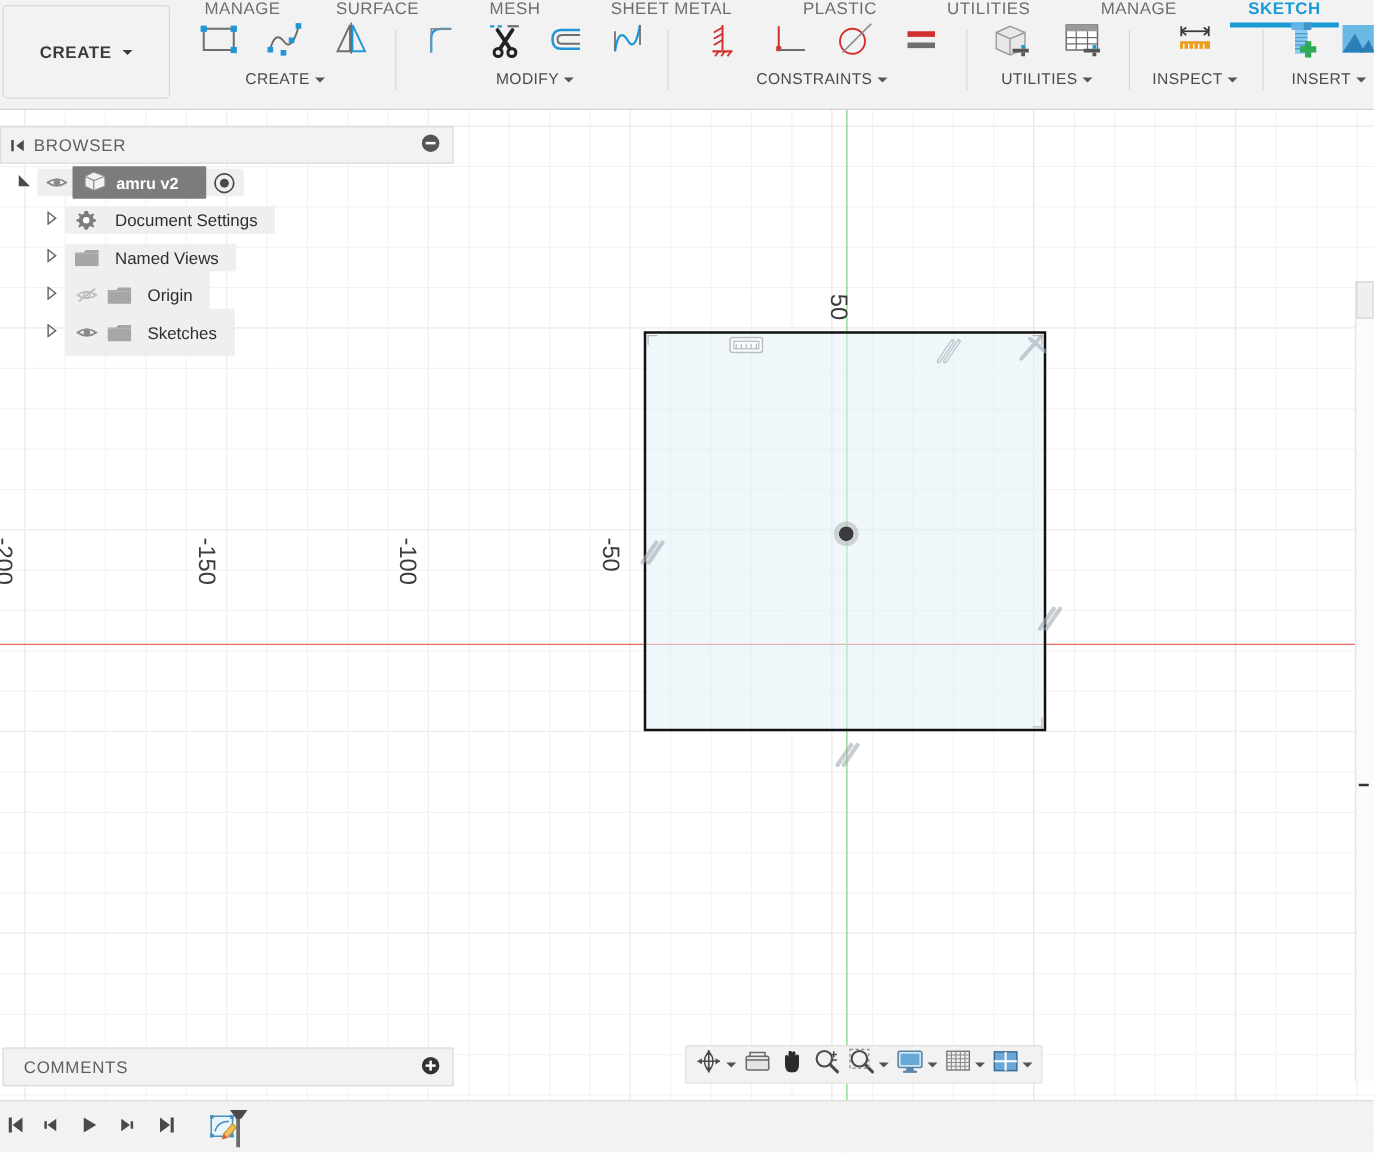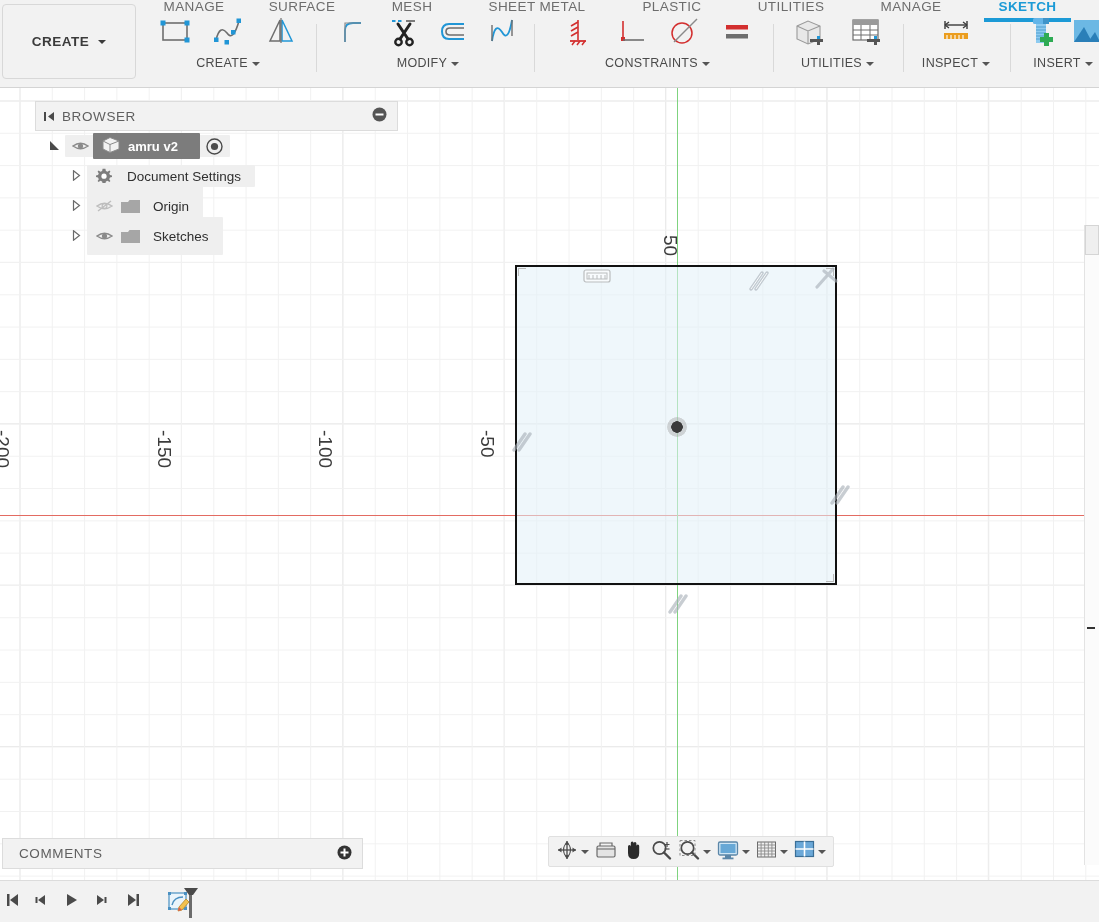--- a/index.html
+++ b/index.html
@@ -93,21 +93,21 @@
   .panel .icons{position:absolute;top:4px;left:0;display:flex;align-items:center;height:44px;}
   .panel .plabel{
     position:absolute;bottom:6px;left:0;width:100%;text-align:center;
     font-size:12.5px;color:#4a4a4a;letter-spacing:.3px;white-space:nowrap;
   }
   .vsep{position:absolute;top:24px;width:1px;height:48px;background:#d9d9d9;}
   .tbtn{width:auto;display:flex;align-items:center;justify-content:center;}
   
   #browser{
     position:absolute;left:0;top:101px;width:363px;
-    background:transparent;font-size:13.5px;margin-left:35px;
+    background:transparent;font-size:13.5px;
   }
   #browser-head{
     height:30px;background:#f2f2f2;border:1px solid #dcdcdc;
     display:flex;align-items:center;box-sizing:border-box;
     color:#5f5f5f;letter-spacing:.6px;font-size:13.5px;
   }
   .tree-row{
     height:30px;display:flex;align-items:center;
     font-size:13.5px;color:#2f2f2f;
   }
@@ -449,20 +449,34 @@
               <circle cx="8" cy="8.2" r="2.6" fill="#fff"></circle>
             </svg>
           </span>
           <span class="node-name">Document Settings</span>
         </div>
       </div>
       <div class="tree-row" style="padding-left:30px;">
         <span class="arrow"><svg width="9" height="11" viewBox="0 0 9 11">
             <path d="M1.5 0.8 L7.5 5.5 L1.5 10.2 Z" fill="none" stroke="#6a6a6a" stroke-width="1.2"></path>
           </svg></span>
+        <div class="tree-hl" style="padding:0 4px;">
+          <span class="eye">
+            <svg width="19" height="15" viewBox="0 0 19 15">
+              <path d="M0 3 L7 3 L8.5 1 L19 1 L19 4 L0 4 Z" fill="#a6a6a6"></path>
+              <rect x="0" y="4" width="19" height="10" fill="#a6a6a6"></rect>
+            </svg>
+          </span>
+          <span class="node-name">Named Views</span>
+        </div>
+      </div>
+      <div class="tree-row" style="padding-left:30px;">
+        <span class="arrow"><svg width="9" height="11" viewBox="0 0 9 11">
+            <path d="M1.5 0.8 L7.5 5.5 L1.5 10.2 Z" fill="none" stroke="#6a6a6a" stroke-width="1.2"></path>
+          </svg></span>
         <div class="tree-hl" style="padding:12px 4px;">
           <span class="eye">
             <svg width="17" height="12" viewBox="0 0 17 12">
               <path d="M1 6 Q8.5 0.6 16 6 Q8.5 11.4 1 6 Z" fill="none" stroke="#bdbdbd" stroke-width="1.4"></path>
               <circle cx="8.5" cy="6" r="2.4" fill="none" stroke="#bdbdbd" stroke-width="1.2"></circle>
               <path d="M2 11 L15 1" stroke="#bdbdbd" stroke-width="1.4"></path>
             </svg>
           </span>
           <span class="eye">
             <svg width="19" height="15" viewBox="0 0 19 15">

